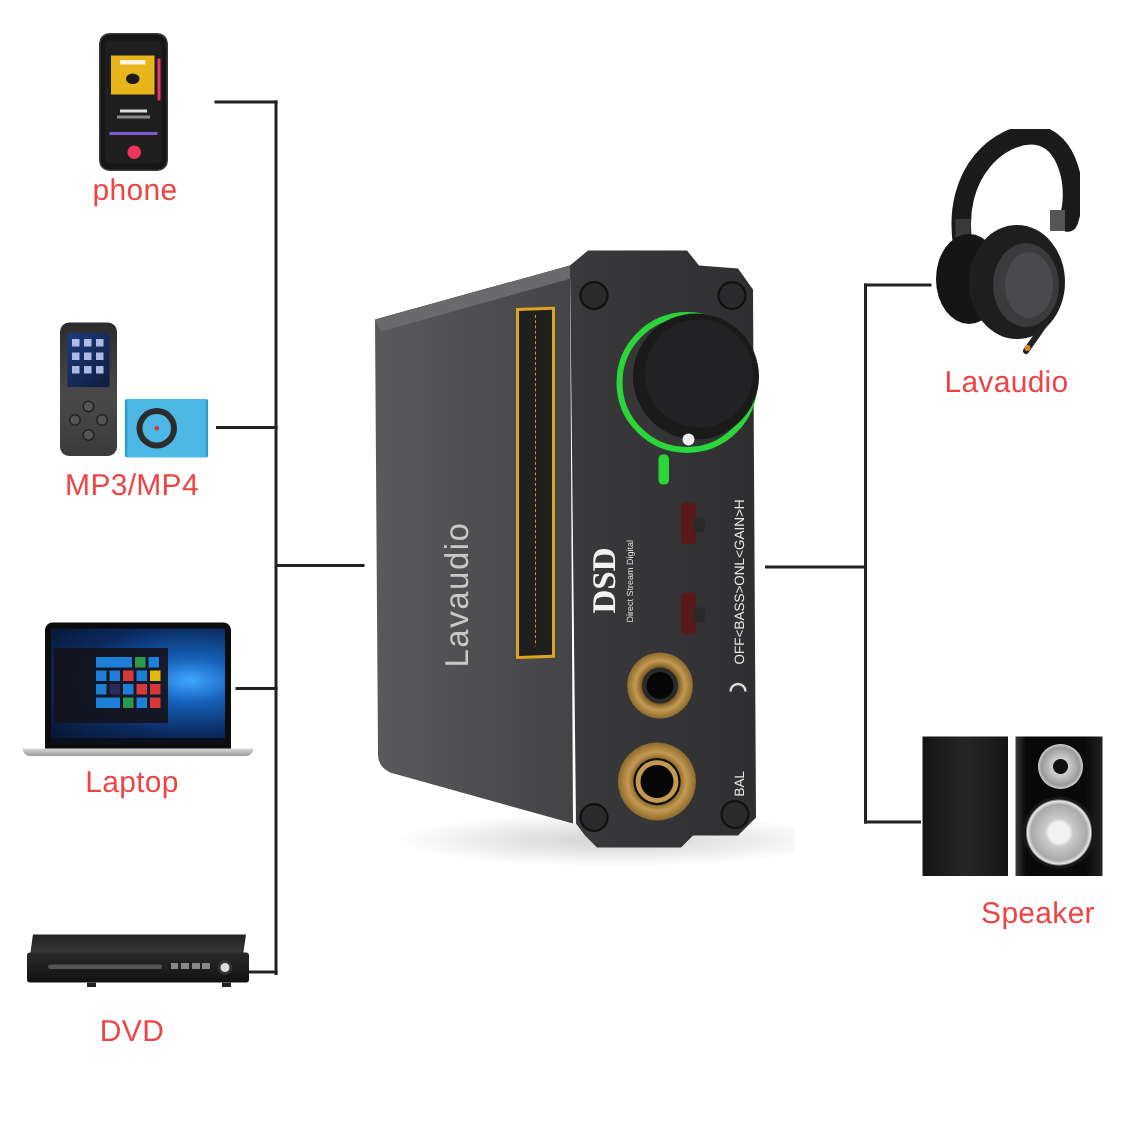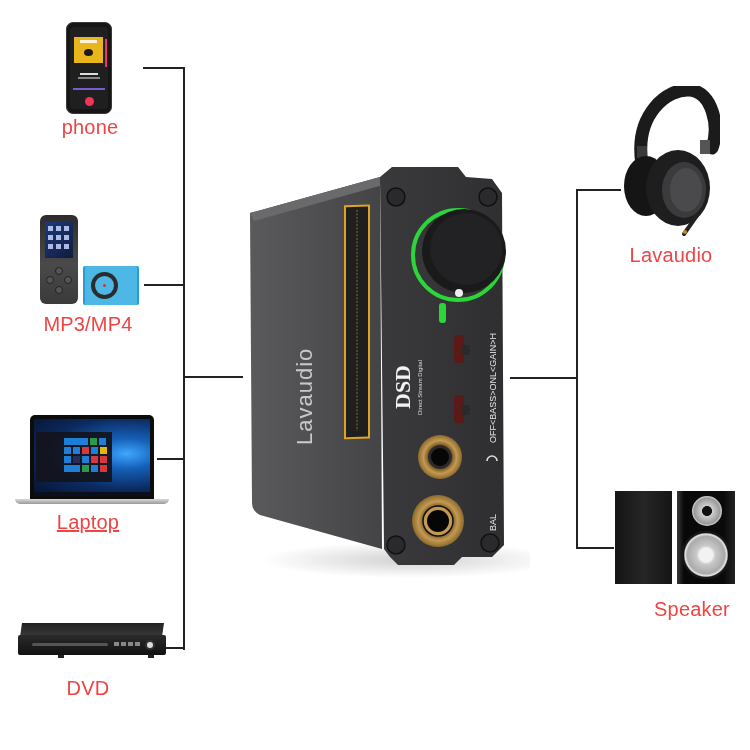--- a/index.html
+++ b/index.html
@@ -131,21 +131,21 @@
       <div class="tile" style="left:64px;top:24px;background:#d9383a"></div>
       <div class="tile" style="left:28px;top:33px;width:16px;background:#1e7fd8"></div>
       <div class="tile" style="left:46px;top:33px;background:#2a9a4a"></div>
       <div class="tile" style="left:55px;top:33px;background:#1e7fd8"></div>
       <div class="tile" style="left:64px;top:33px;background:#d9383a"></div>
     </div>
     <div class="taskbar"></div>
   </div>
 </div>
 <div class="abs laptop-base"></div>
-<div class="label" style="left:38px; top:511px; width:100px;text-decoration:underline;">Laptop</div>
+<div class="label" style="left:38px; top:511px; width:100px;">Laptop</div>
 
 <div class="abs dvd">
   <div class="top"></div>
   <div class="front">
     <div class="tray"></div>
     <div class="btns"></div>
     <div class="knob"></div>
   </div>
   <div class="foot" style="left:40px"></div>
   <div class="foot" style="left:130px"></div>

